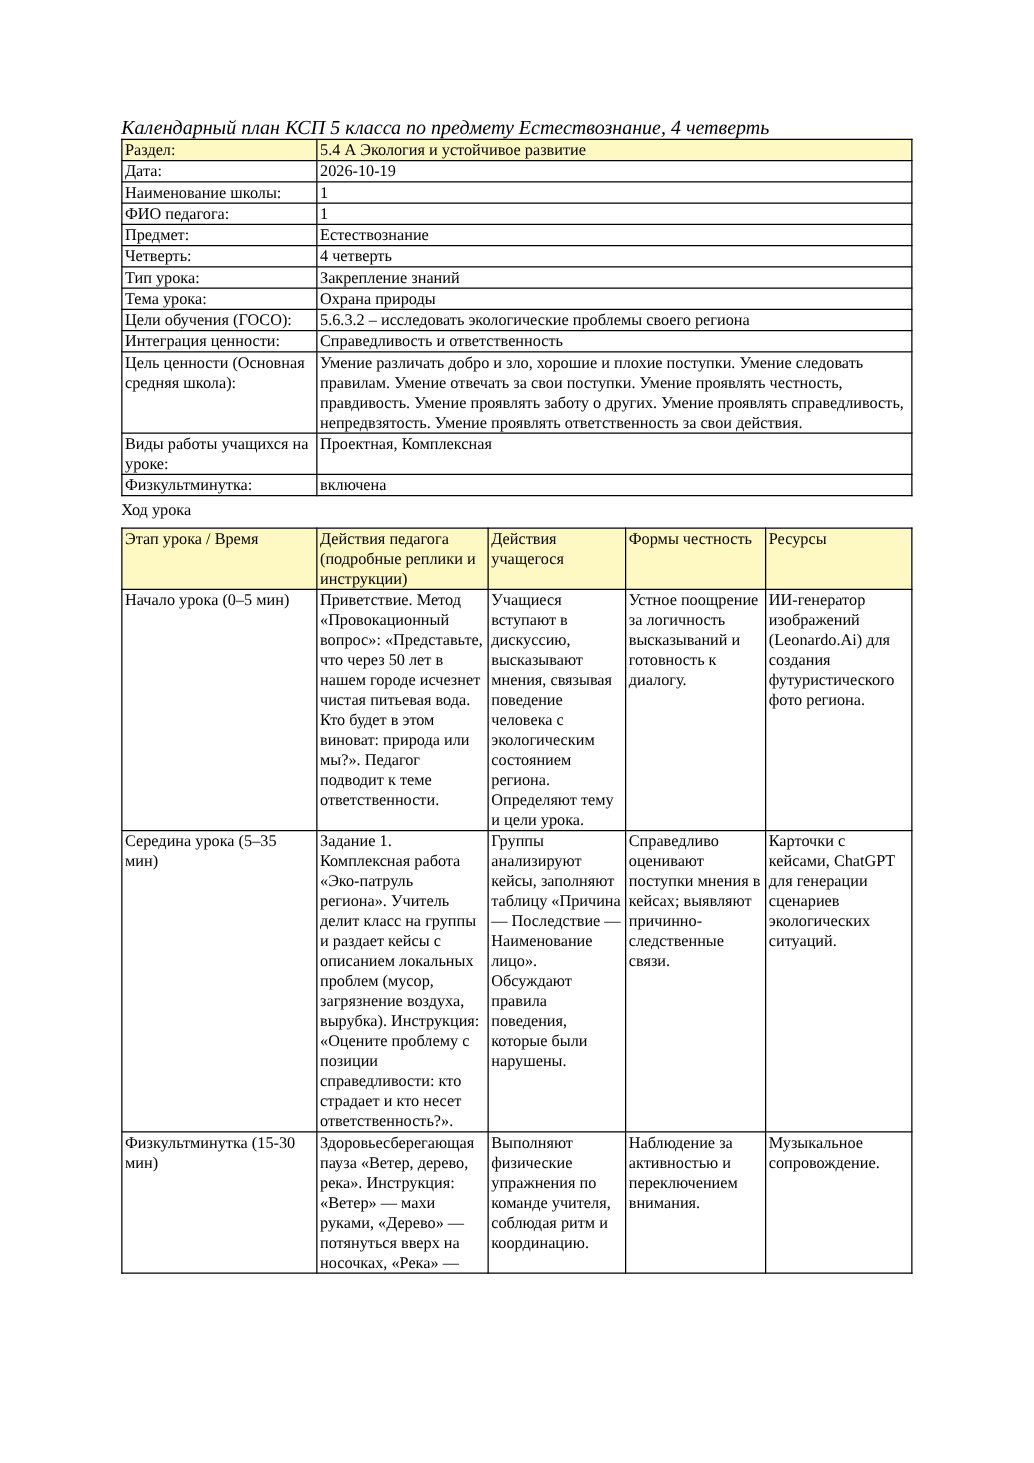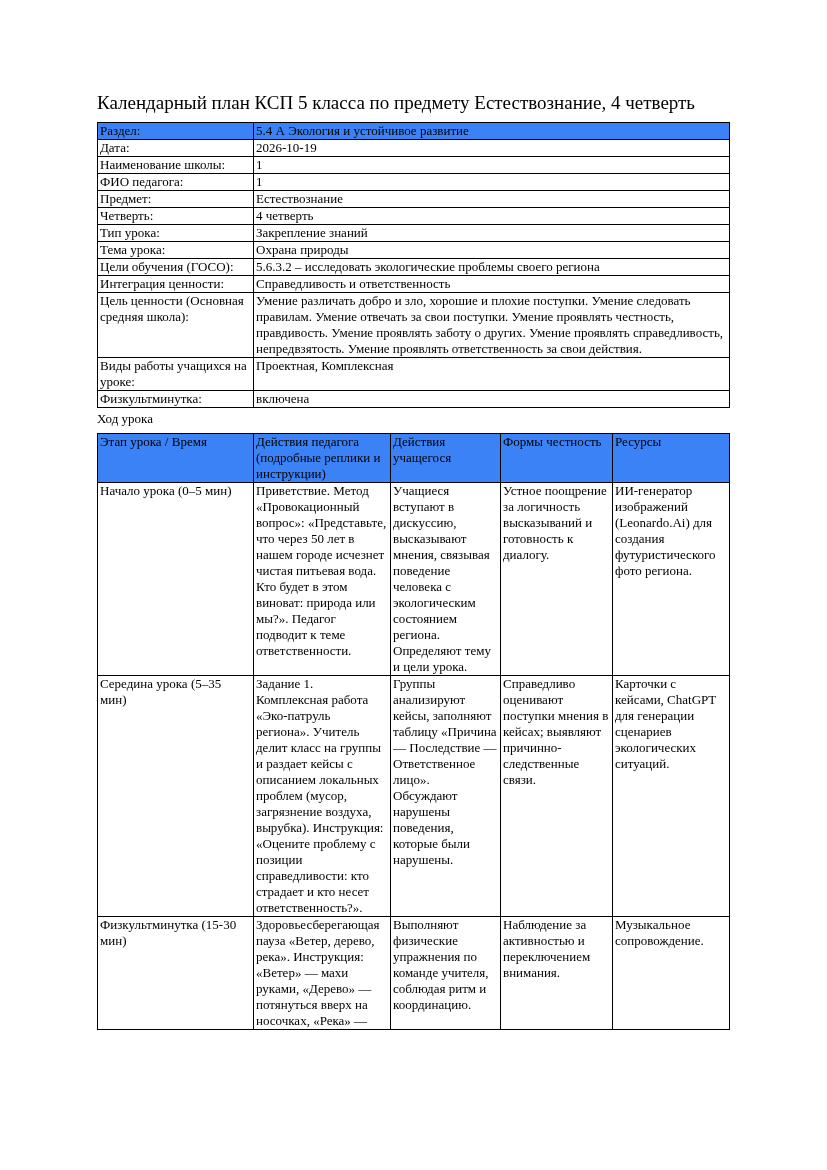--- a/index.html
+++ b/index.html
@@ -9,42 +9,42 @@
     background: #ffffff;
     color: #000000;
     font-family: "Liberation Serif", serif;
   }
   .page {
     box-sizing: border-box;
     padding: 94px 0 0 97px;
     width: 729px;
   }
   .doc-title {
-    font-size: 19px;
+    font-size: 16px;
     line-height: 17px;
-    margin-bottom: 11px;
     white-space: nowrap;
+    font-style: italic;
   }
   table {
     border-collapse: collapse;
     table-layout: fixed;
     width: 632px;
     font-size: 13px;
     line-height: 16px;
   }
   td, th {
     border: 1px solid #000000;
     padding: 0 3px 0 2px;
     vertical-align: top;
     text-align: left;
     font-weight: normal;
     overflow: hidden;
     word-wrap: break-word;
   }
-  .shaded { background: #3b82f6; }
+  .shaded { background: #fef9c3; }
   .section-label {
     font-size: 13px;
     line-height: 16px;
     margin: 3px 0 6px 0;
   }
   .lesson-table tr.clipped td {
     height: 110px;
     max-height: 110px;
   }
 </style>
@@ -139,21 +139,21 @@
       <tr>
         <td>Начало урока (0–5 мин)</td>
         <td>Приветствие. Метод «Провокационный вопрос»: «Представьте, что через 50 лет в нашем городе исчезнет чистая питьевая вода. Кто будет в этом виноват: природа или мы?». Педагог подводит к теме ответственности.</td>
         <td>Учащиеся вступают в дискуссию, высказывают мнения, связывая поведение человека с экологическим состоянием региона. Определяют тему и цели урока.</td>
         <td>Устное поощрение за логичность высказываний и готовность к диалогу.</td>
         <td>ИИ-генератор изображений (Leonardo.Ai) для создания футуристического фото региона.</td>
       </tr>
       <tr>
         <td>Середина урока (5–35 мин)</td>
         <td>Задание 1. Комплексная работа «Эко-патруль региона». Учитель делит класс на группы и раздает кейсы с описанием локальных проблем (мусор, загрязнение воздуха, вырубка). Инструкция: «Оцените проблему с позиции справедливости: кто страдает и кто несет ответственность?».</td>
-        <td>Группы анализируют кейсы, заполняют таблицу «Причина — Последствие — Ответственное лицо». Обсуждают нарушены поведения, которые были нарушены.</td>
+        <td>Группы анализируют кейсы, заполняют таблицу «Причина — Последствие — Наименование лицо». Обсуждают правила поведения, которые были нарушены.</td>
         <td>Справедливо оценивают поступки мнения в кейсах; выявляют причинно-следственные связи.</td>
         <td>Карточки с кейсами, ChatGPT для генерации сценариев экологических ситуаций.</td>
       </tr>
       <tr class="clipped">
         <td>Физкультминутка (15-30 мин)</td>
         <td>Здоровьесберегающая пауза «Ветер, дерево, река». Инструкция: «Ветер» — махи руками, «Дерево» — потянуться вверх на носочках, «Река» —</td>
         <td>Выполняют физические упражнения по команде учителя, соблюдая ритм и координацию.</td>
         <td>Наблюдение за активностью и переключением внимания.</td>
         <td>Музыкальное сопровождение.</td>
       </tr>

